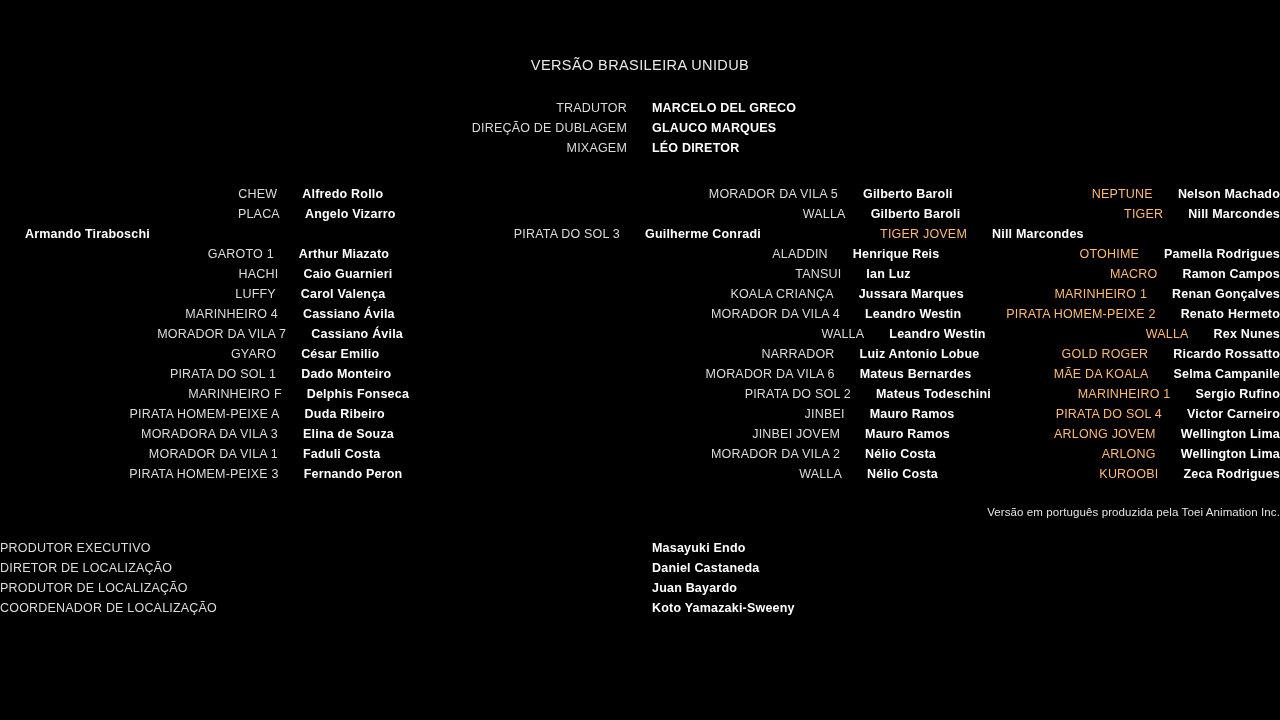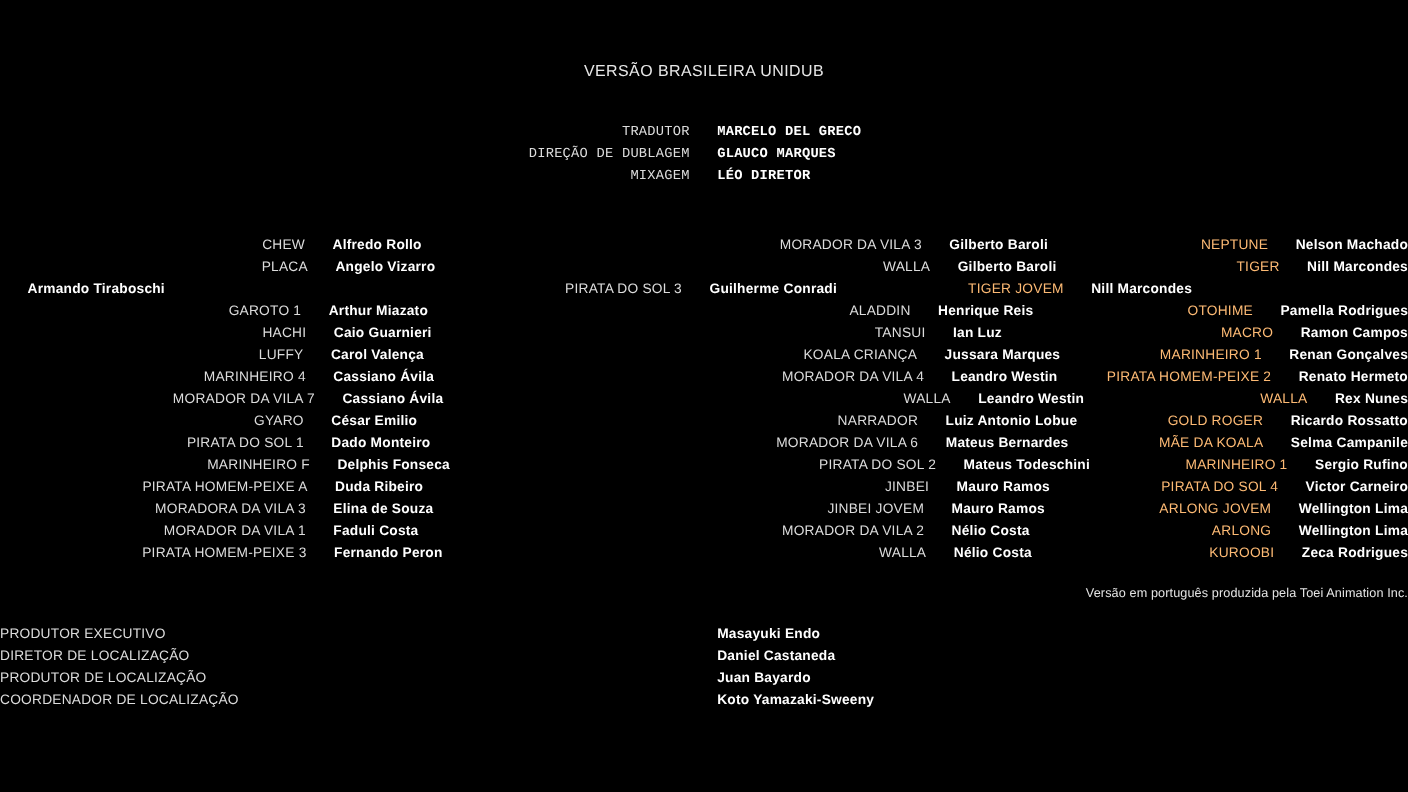--- a/index.html
+++ b/index.html
@@ -20,43 +20,42 @@
     height: 720px;
   }
   .title {
     text-align: center;
     font-size: 14.5px;
     letter-spacing: 0.4px;
     color: #e8e8e8;
     padding-top: 57px;
   }
   .block-staff {
-    margin-top: 37px;
-    font-family: Liberation Mono, monospace;
+    margin-top: 25px;
   }
   .staff-row {
     display: flex;
     line-height: 20px;
     font-size: 12.5px;
   }
   .staff-role {
     width: 627px;
     text-align: right;
     color: #dcdcdc;
     letter-spacing: 0.2px;
   }
   .staff-name {
     padding-left: 25px;
     font-weight: bold;
     color: #ffffff;
     letter-spacing: 0.2px;
   }
 
   .cast {
-    margin-top: 42px;
+    margin-top: 26px;
   }
   .cast-row {
     display: flex;
     line-height: 20px;
     font-size: 12.5px;
   }
   .cast-role-a {
     width: 308px;
     text-align: right;
     color: #dcdcdc;
@@ -143,21 +142,21 @@
       <div class="staff-role">MIXAGEM</div>
       <div class="staff-name">LÉO DIRETOR</div>
     </div>
   </div>
 
   <div class="cast">
 
     <div class="cast-row">
       <div class="cast-role-a">CHEW</div>
       <div class="cast-name-a">Alfredo Rollo</div>
-      <div class="cast-role-b">MORADOR DA VILA 3</div>
+      <div class="cast-role-b">MORADOR DA VILA 5</div>
       <div class="cast-name-b">Gilberto Baroli</div>
       <div class="cast-role-c">NEPTUNE</div>
       <div class="cast-name-c">Nelson Machado</div>
     </div>
 
     <div class="cast-row">
       <div class="cast-role-a">PLACA</div>
       <div class="cast-name-a">Angelo Vizarro</div>
       <div class="cast-role-b">WALLA</div>
       <div class="cast-name-b">Gilberto Baroli</div>

